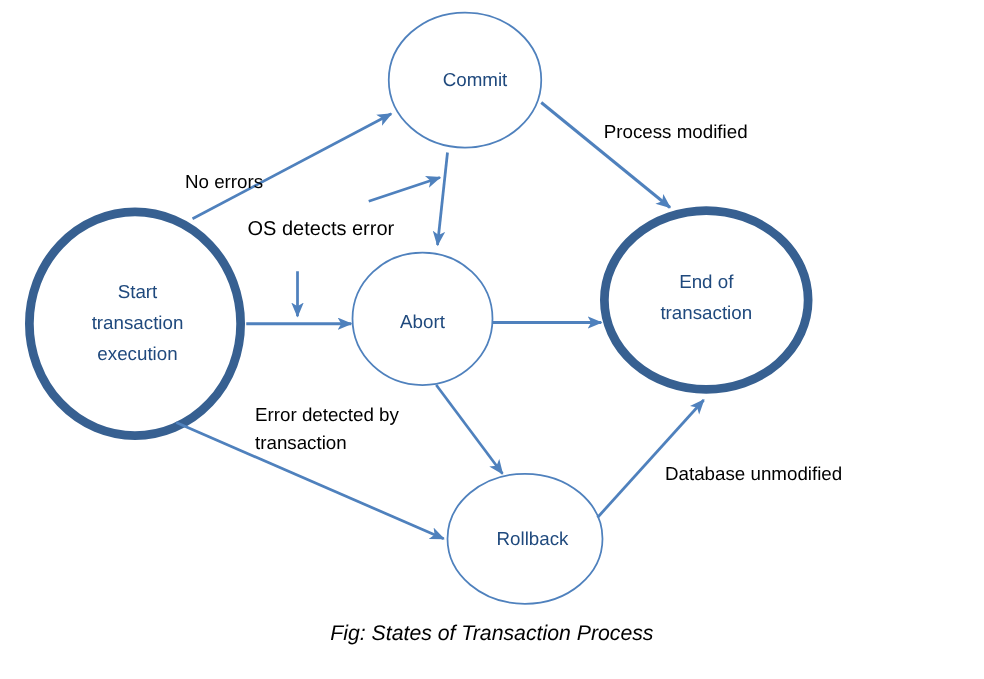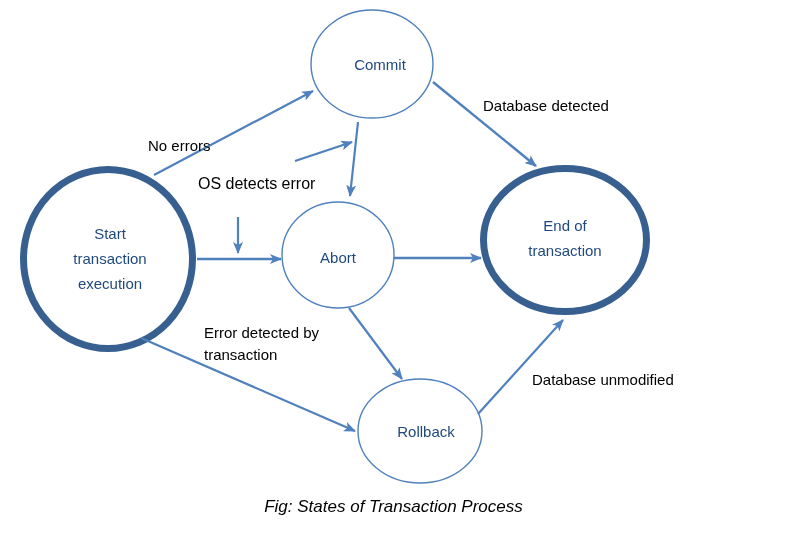--- a/index.html
+++ b/index.html
@@ -67,20 +67,20 @@
 transaction
 execution</div>
   <div class="node-label" style="left:312px;top:52px;width:136px;">Commit</div>
   <div class="node-label" style="left:288px;top:245px;width:100px;">Abort</div>
   <div class="node-label" style="left:505px;top:213px;width:120px;">End of
 transaction</div>
   <div class="node-label" style="left:360px;top:419px;width:132px;">Rollback</div>
 
   <div class="edge-label" style="left:148px;top:95px;margin-top:40px;">No errors</div>
   <div class="edge-label os" style="left:198px;top:173px;">OS detects error</div>
-  <div class="edge-label" style="left:483px;top:95px;">Database detected</div>
+  <div class="edge-label" style="left:483px;top:95px;">Process modified</div>
   <div class="edge-label err" style="left:204px;top:322px;">Error detected by
 transaction</div>
   <div class="edge-label" style="left:532px;top:369px;">Database unmodified</div>
 
   <div id="caption">Fig: States of Transaction Process</div>
 
 </div>
 
 </body></html>

